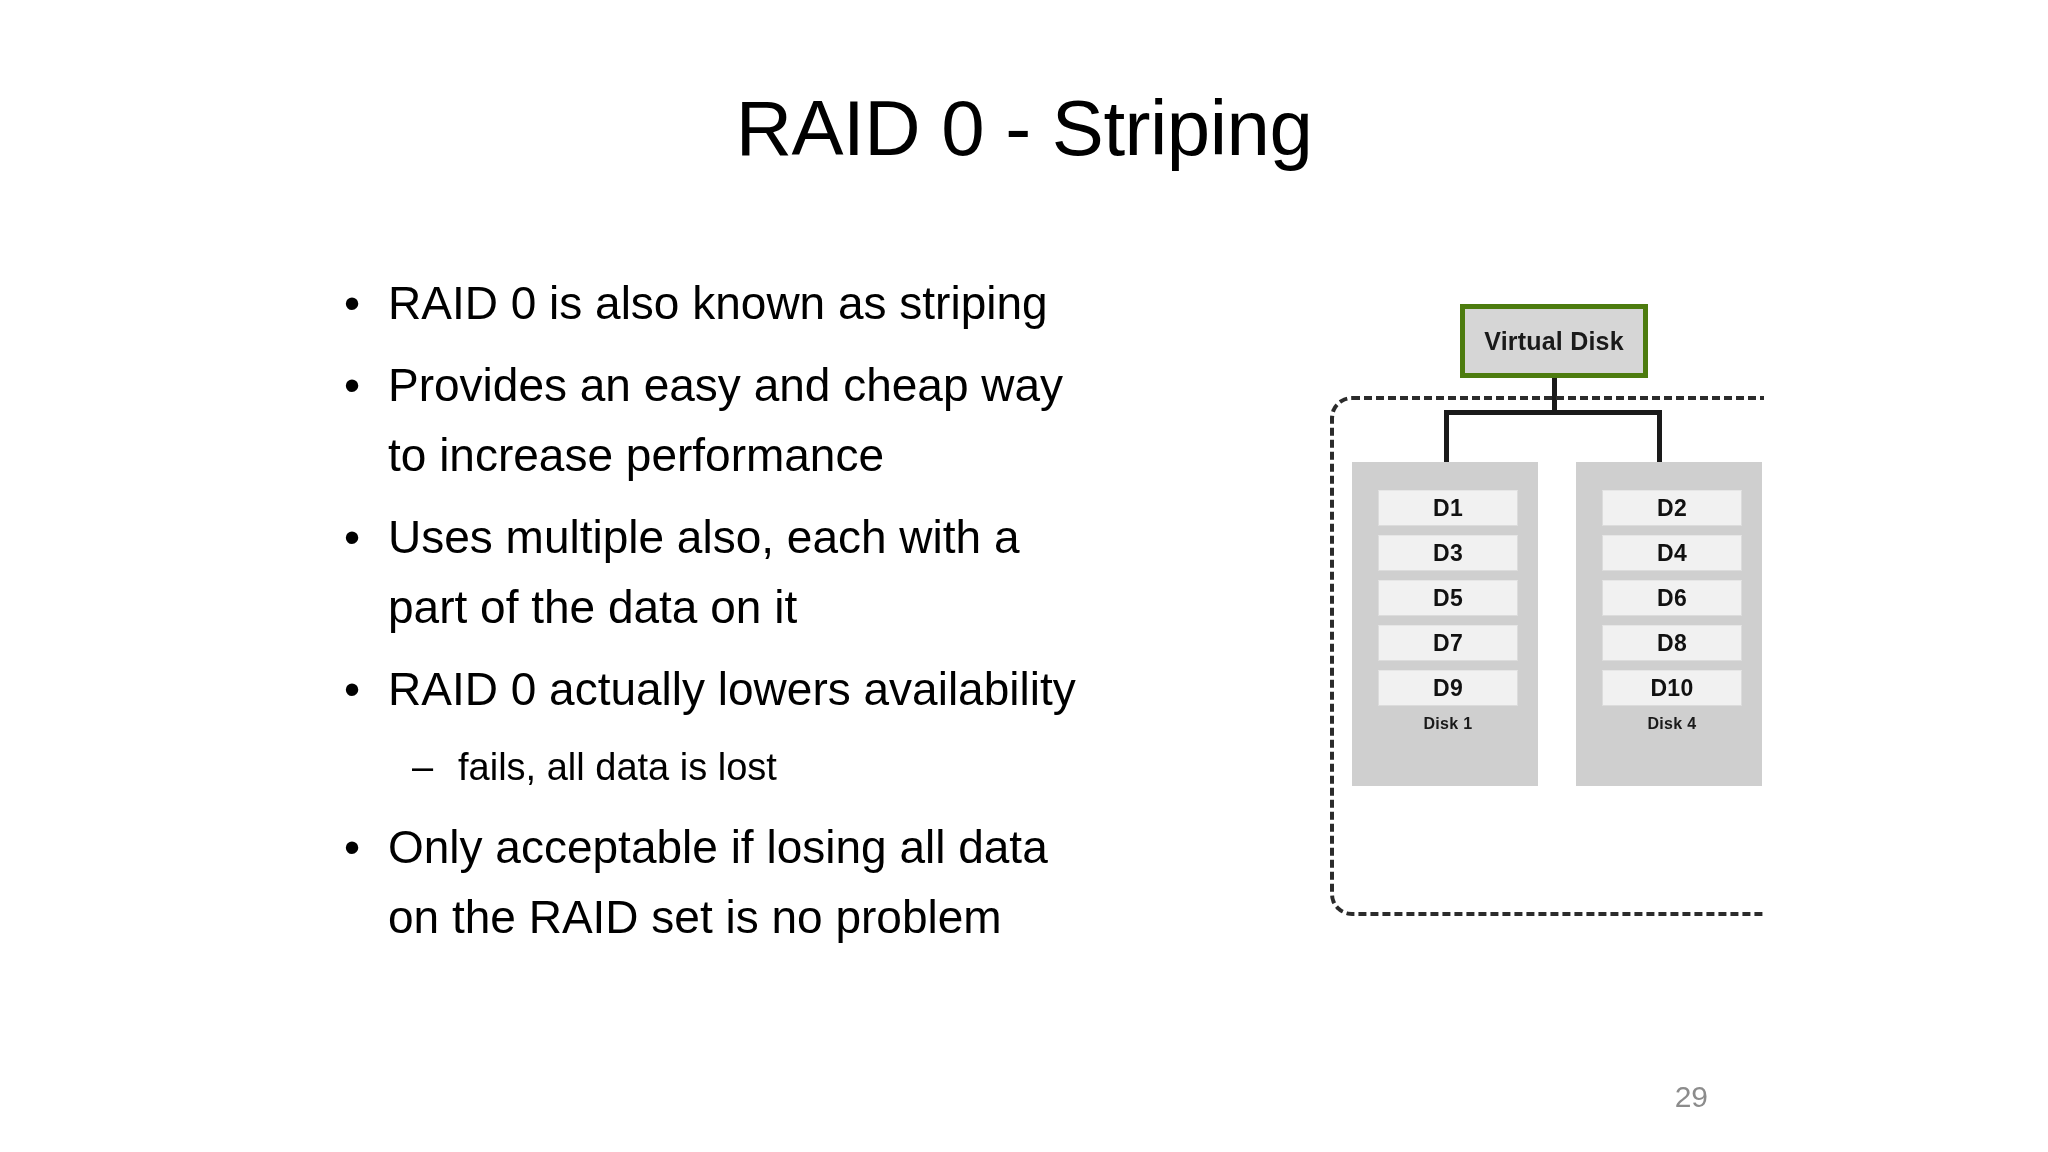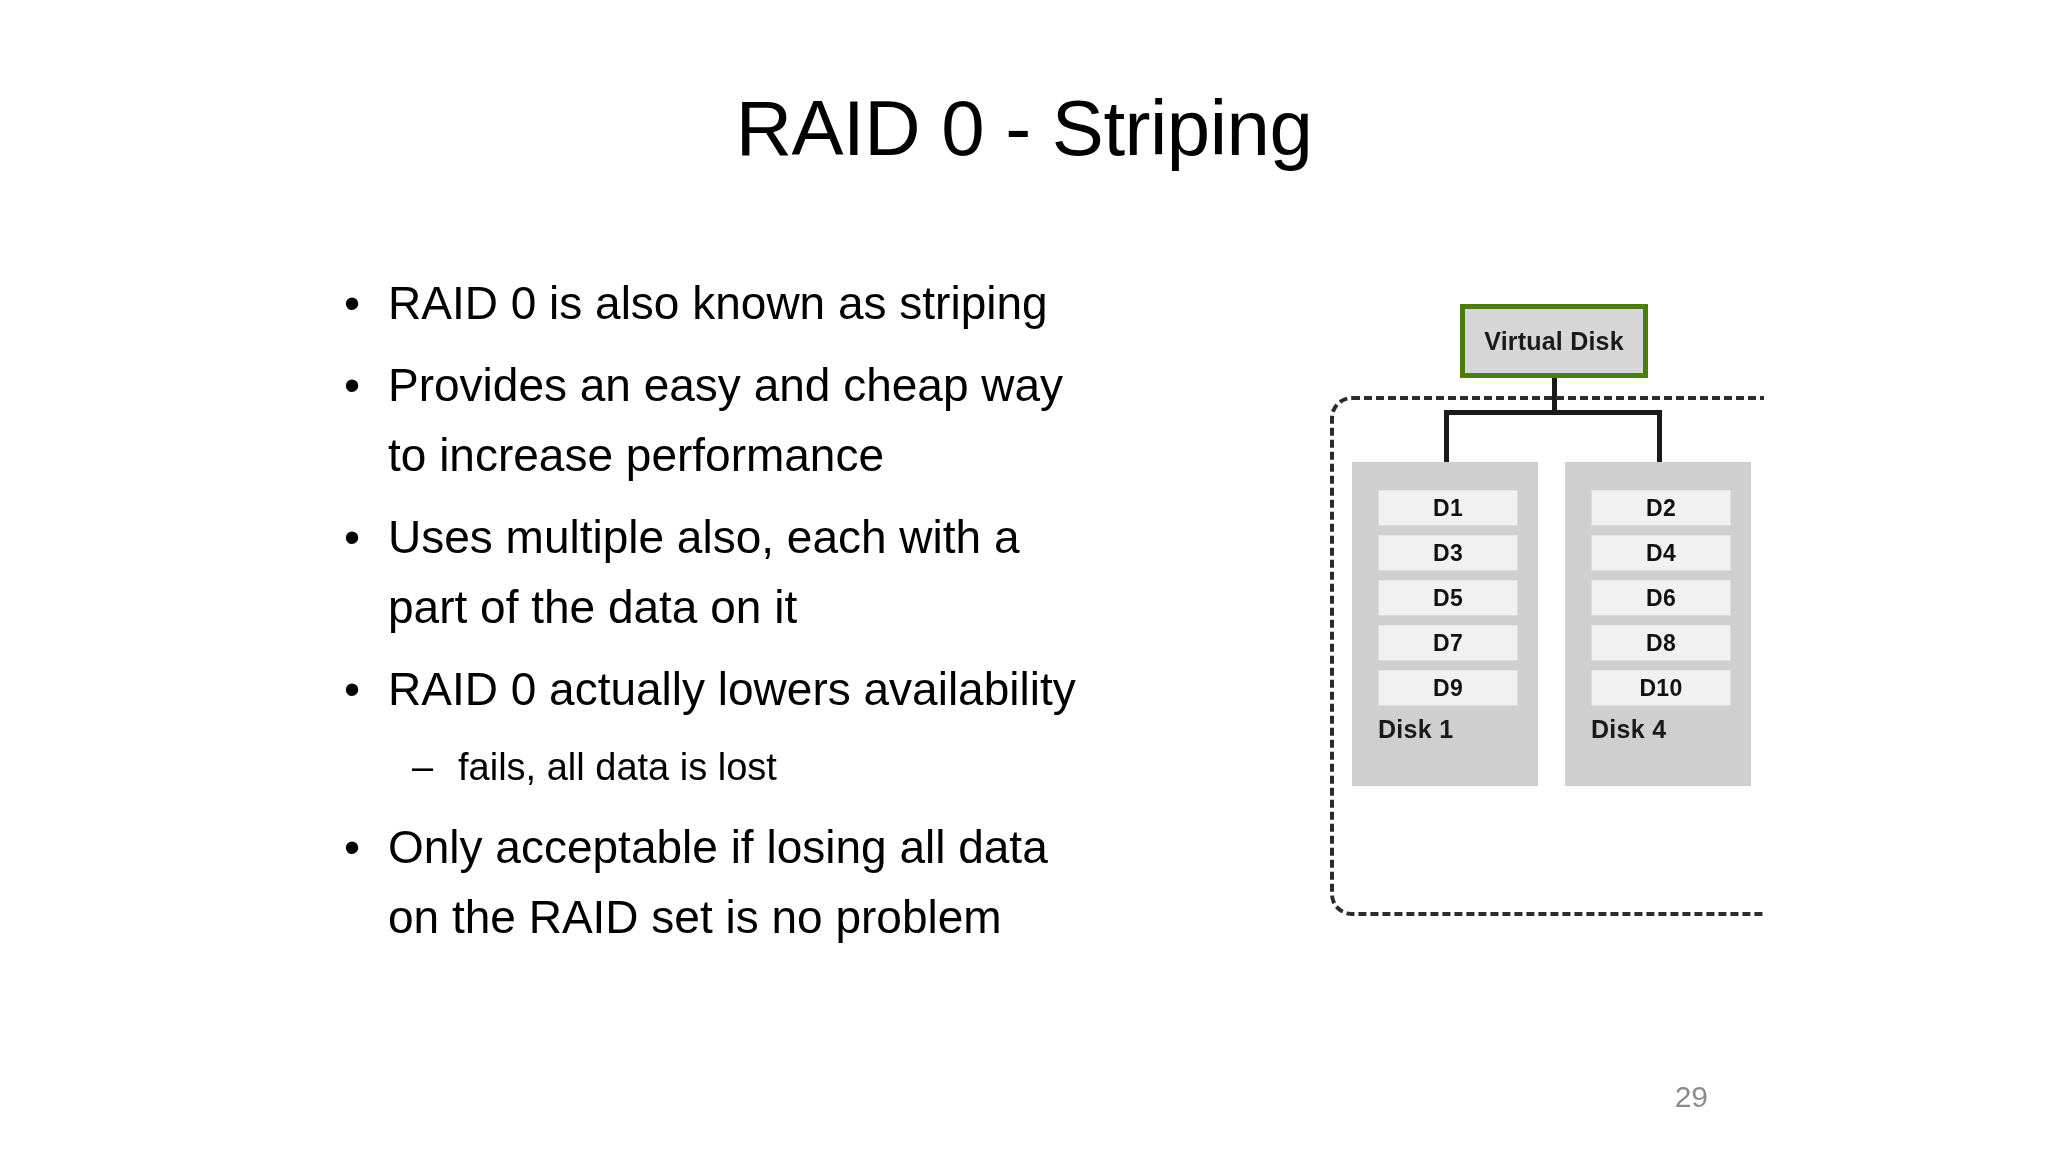--- a/index.html
+++ b/index.html
@@ -153,40 +153,41 @@
   .disk-col {
     position: absolute;
     top: 166px;
     width: 186px;
     height: 324px;
     background: #cfcfcf;
     box-sizing: border-box;
     padding: 28px 20px 0 26px;
   }
   .disk-col.left  { left: 40px; }
-  .disk-col.right { left: 253px; }
+  .disk-col.right { left: 264px; }
 
   .dblock {
     height: 36px;
     margin-bottom: 9px;
     background: #f1f1f1;
     border: 1px solid #dcdcdc;
     border-top-color: #e6e6e6;
     box-sizing: border-box;
     display: flex;
     align-items: center;
     justify-content: center;
     font-size: 23px;
     font-weight: bold;
     color: #111111;
     letter-spacing: 0.3px;
   }
   .disk-label {
     margin-top: 0;
-    font-size: 25px;
+    text-align: center;
+    font-size: 16px;
     font-weight: bold;
     color: #1a1a1a;
     letter-spacing: 0.3px;
   }
 
   
   .page-number {
     position: absolute;
     right: 56px;
     bottom: 38px;

